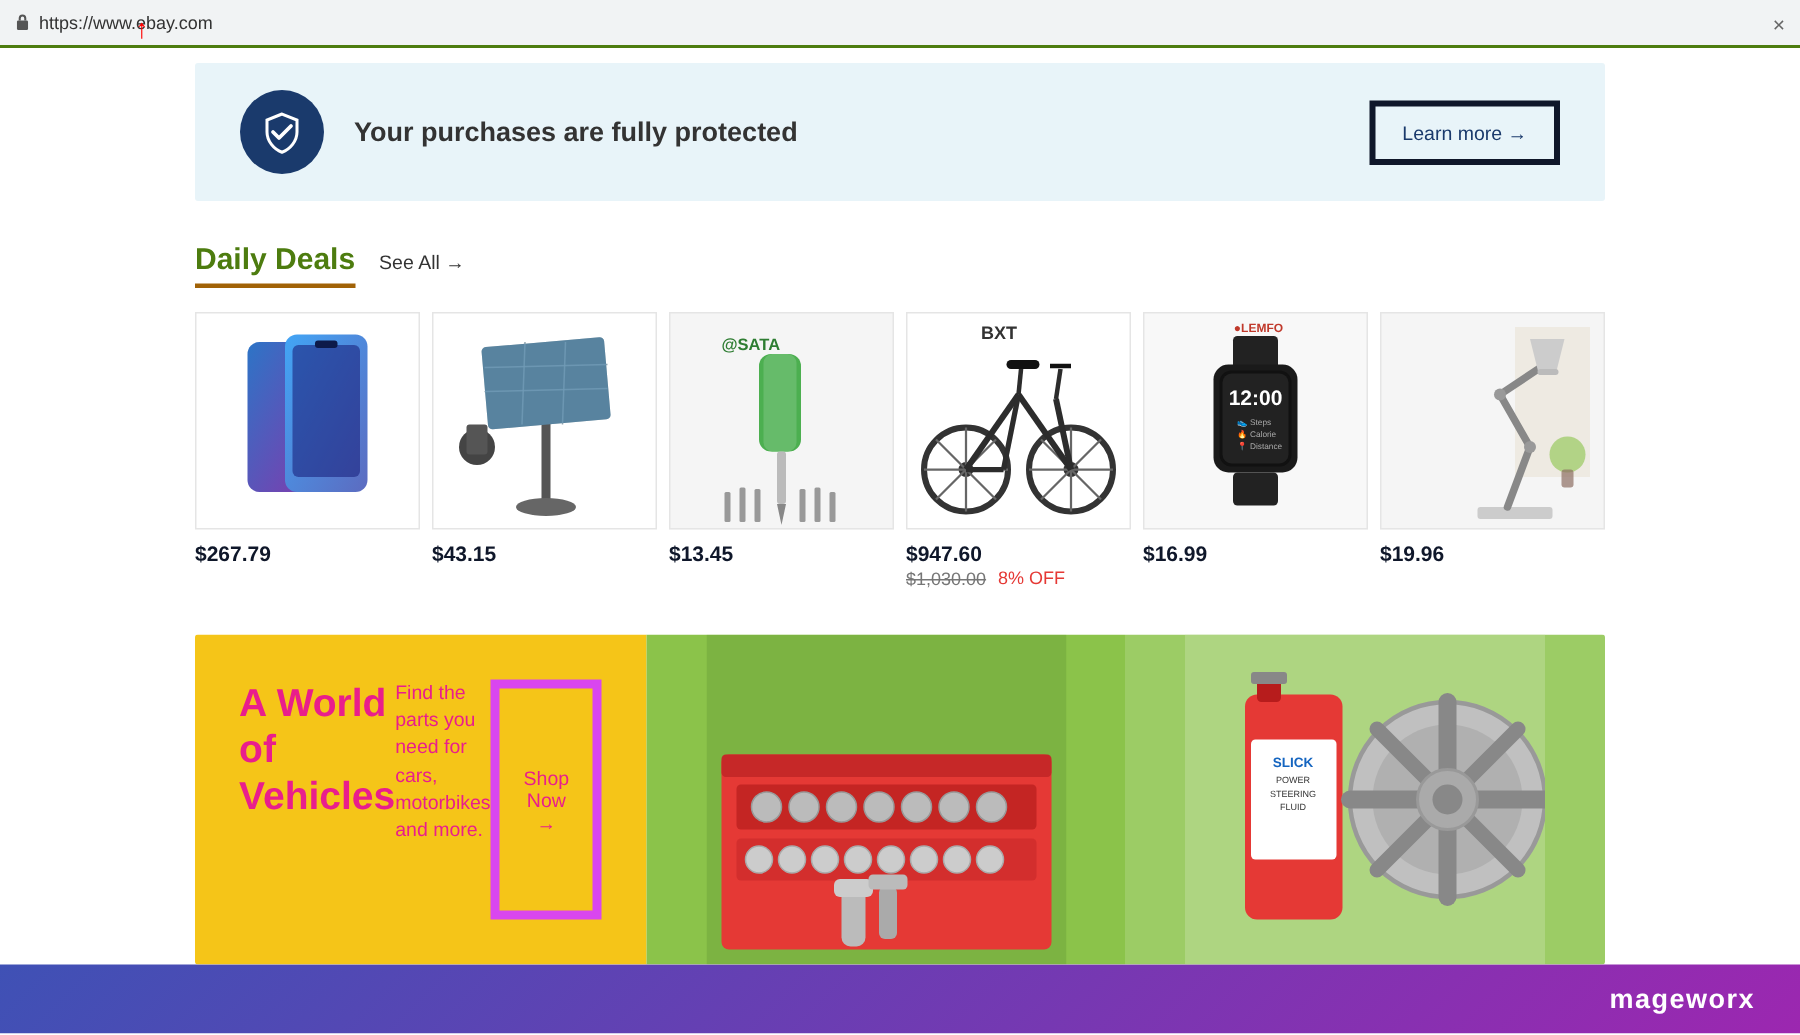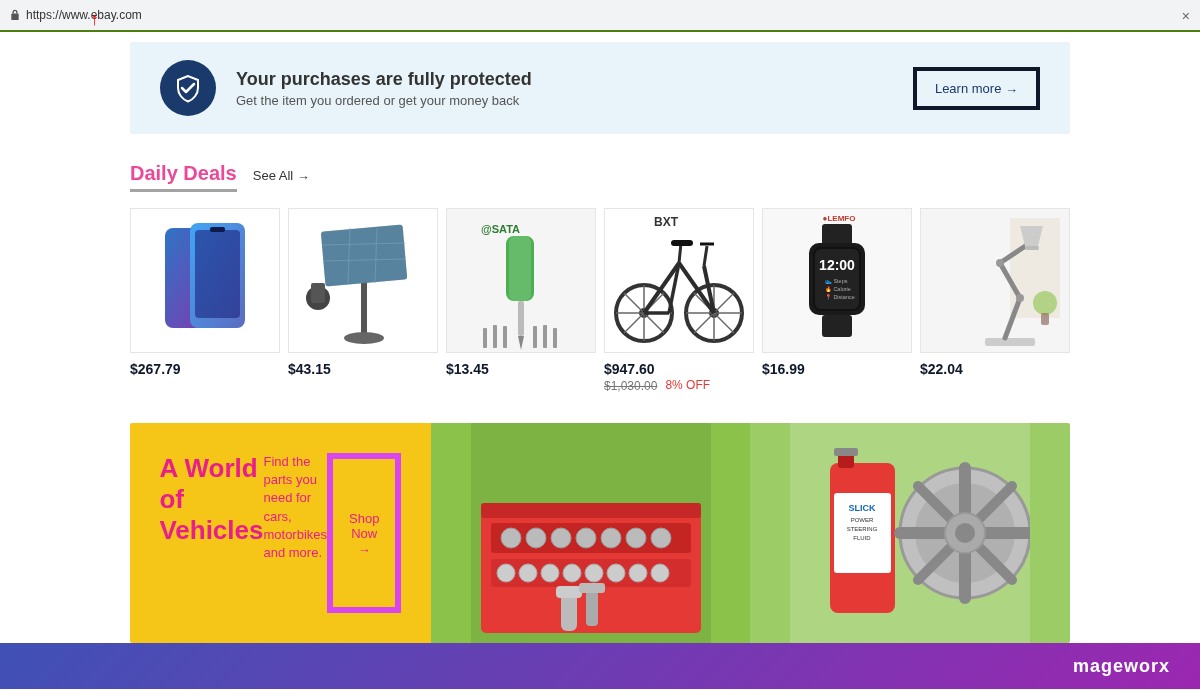--- a/index.html
+++ b/index.html
@@ -107,22 +107,22 @@
     }
     .daily-deals-header {
       display: flex;
       align-items: baseline;
       gap: 16px;
       margin-bottom: 16px;
     }
     .daily-deals-title {
       font-size: 20px;
       font-weight: bold;
-      color: #ec4899;
-      border-bottom: 3px solid #a3a3a3;
+      color: #4d7c0f;
+      border-bottom: 3px solid #a16207;
       padding-bottom: 4px;
     }
     .see-all-link {
       font-size: 13px;
       color: #333;
       text-decoration: none;
       cursor: pointer;
       display: flex;
       align-items: center;
       gap: 4px;
@@ -267,21 +267,20 @@
   <div class="protection-banner">
     <div class="protection-left">
       <div class="shield-circle">
         <svg class="shield-svg" viewBox="0 0 32 32" fill="none">
           <path d="M16 4L6 8v8c0 6 4.5 11.5 10 13.5 5.5-2 10-7.5 10-13.5V8L16 4z" fill="#1a3a6c" stroke="white" stroke-width="2"></path>
           <path d="M10 16l4 4 8-8" stroke="white" stroke-width="2.5" stroke-linecap="round" stroke-linejoin="round"></path>
         </svg>
       </div>
       <div class="protection-text">
         <h2>Your purchases are fully protected</h2>
-        <p>Get the item you ordered or get your money back</p>
       </div>
     </div>
     <button class="learn-more-btn">Learn more →</button>
   </div>
 
   <div class="daily-deals-section">
     <div class="daily-deals-header">
       <span class="daily-deals-title">Daily Deals</span>
       <a class="see-all-link">See All →</a>
     </div>
@@ -444,21 +443,21 @@
             <polygon points="95,18 118,18 112,42 101,42" fill="#ccc"></polygon>
             <rect x="100" y="38" width="14" height="4" rx="2" fill="#bbb"></rect>
 
             <circle cx="95" cy="90" r="4" fill="#999"></circle>
             <circle cx="75" cy="55" r="4" fill="#999"></circle>
 
             <circle cx="120" cy="95" r="12" fill="#8bc34a" opacity="0.6"></circle>
             <rect x="116" y="105" width="8" height="12" rx="2" fill="#8d6e63" opacity="0.7"></rect>
           </svg>
         </div>
-        <div class="product-price">$22.04</div>
+        <div class="product-price">$19.96</div>
       </div>
 
     </div>
   </div>
 
   <div class="vehicles-banner">
 
     <div class="vehicles-left">
       <div class="vehicles-title">A World of Vehicles</div>
       <div class="vehicles-subtitle">Find the parts you need for cars, motorbikes and more.</div>

